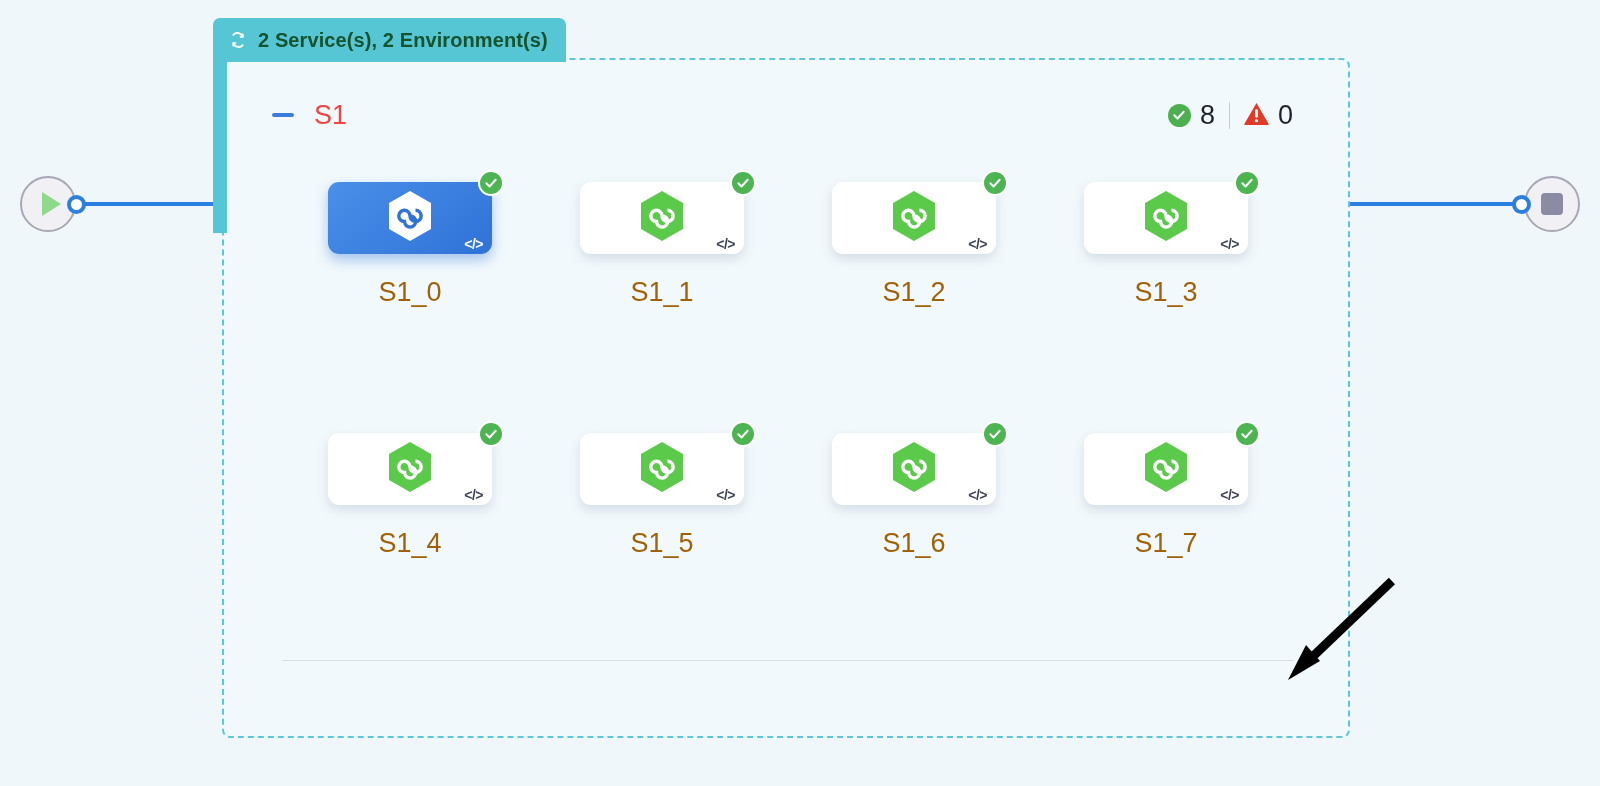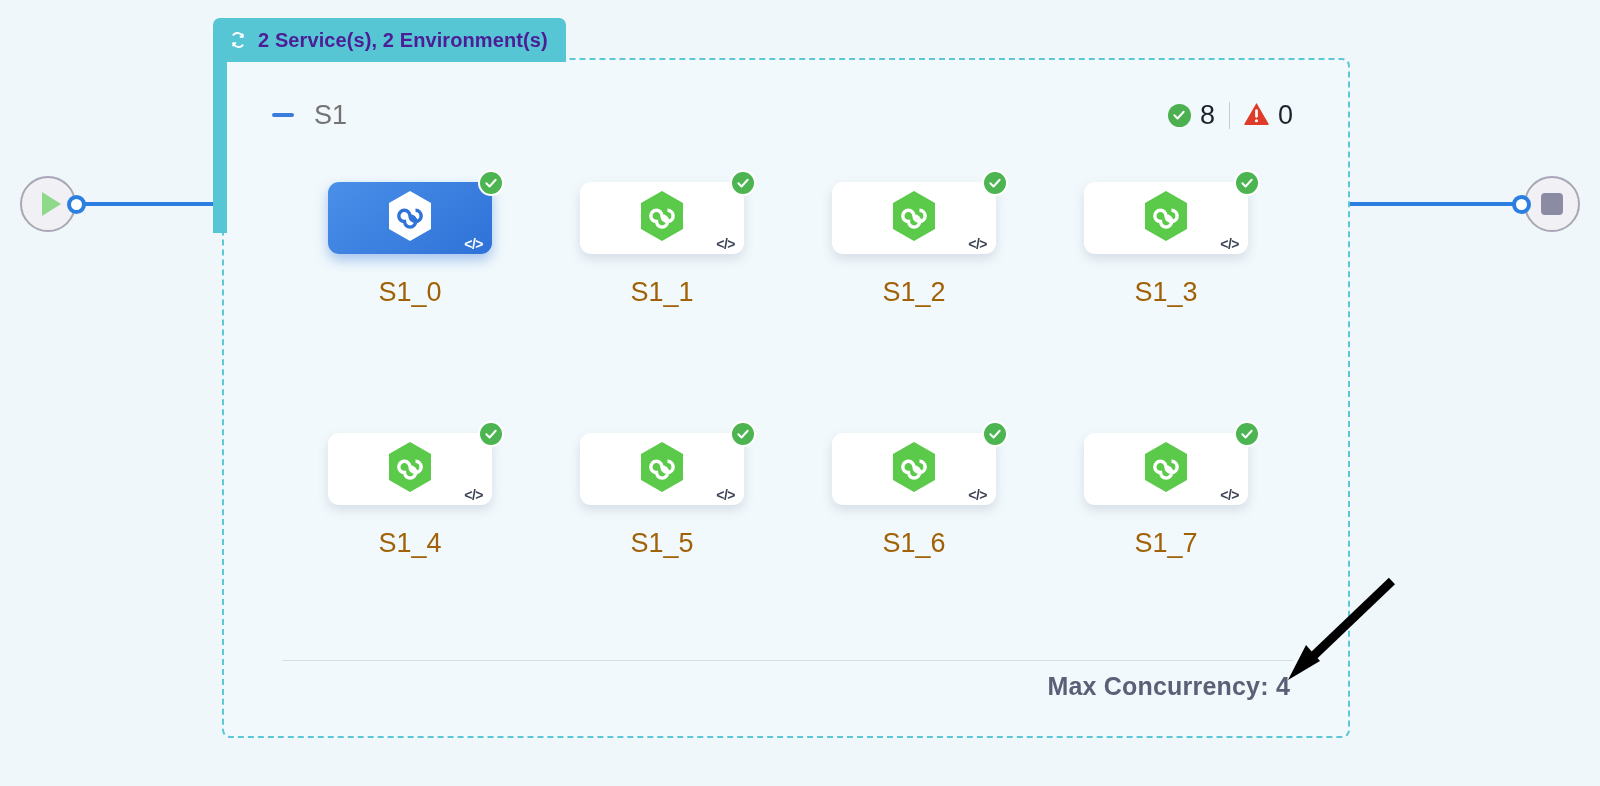--- a/index.html
+++ b/index.html
@@ -92,21 +92,21 @@
     position: absolute;
     left: 213px;
     top: 18px;
     height: 44px;
     background: #56c5d4;
     border-radius: 7px 7px 0 0;
     display: flex;
     align-items: center;
     gap: 9px;
     padding: 0 18px 0 14px;
-    color: #4c1d95;
+    color: #14532d;
     font-size: 20px;
     font-weight: 700;
     letter-spacing: .1px;
     z-index: 8;
     white-space: nowrap;
   }
   #group-badge-bar {
     position: absolute;
     left: 213px;
     top: 58px;
@@ -134,21 +134,21 @@
     cursor: pointer;
   }
   #collapse-toggle .bar {
     width: 22px; height: 4px;
     background: #3c7ddc;
     border-radius: 2px;
   }
   #group-title {
     margin-left: 16px;
     font-size: 27px;
-    color: #737373;
+    color: #ef4444;
     font-weight: 400;
   }
   #status-counters {
     position: absolute;
     right: 55px;
     display: flex;
     align-items: center;
     gap: 11px;
   }
   .counter { display: flex; align-items: center; gap: 9px; }
@@ -514,21 +514,20 @@
                 <polyline points="4,12.5 9.5,18 20,6.5"></polyline>
               </svg>
             </span>
             <span class="node-code">&lt;/&gt;</span>
           </div>
           <div class="node-label">S1_7</div>
         </div>
       </div>
 
     <div id="group-divider"></div>
-    <div id="max-concurrency">Max Concurrency: 4</div>
   </div>
 
   <svg id="annotation-arrow" viewBox="0 0 125 110">
     <line x1="122" y1="6" x2="36" y2="88" stroke="#000000" stroke-width="9"></line>
     <polygon points="18,105 50,86 36,70"></polygon>
   </svg>
 
 </div>
 
 </body></html>

